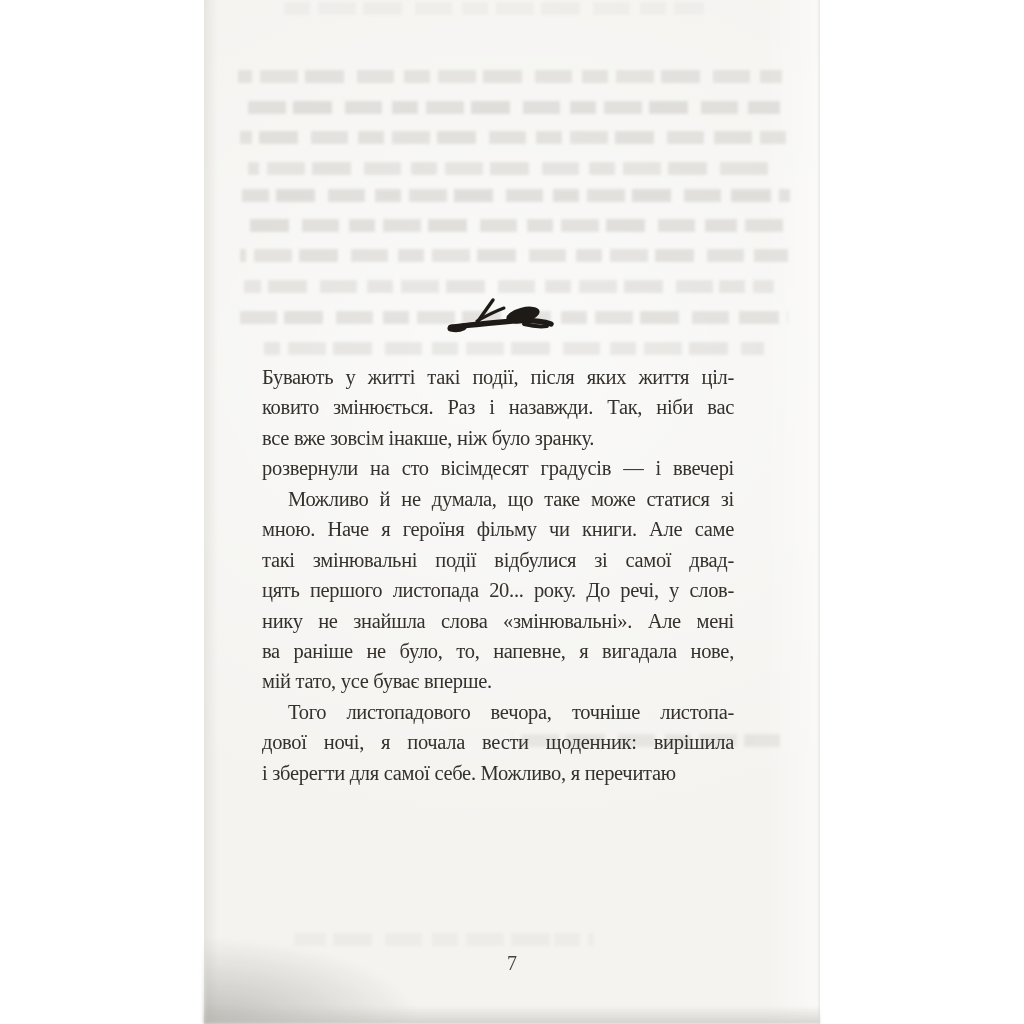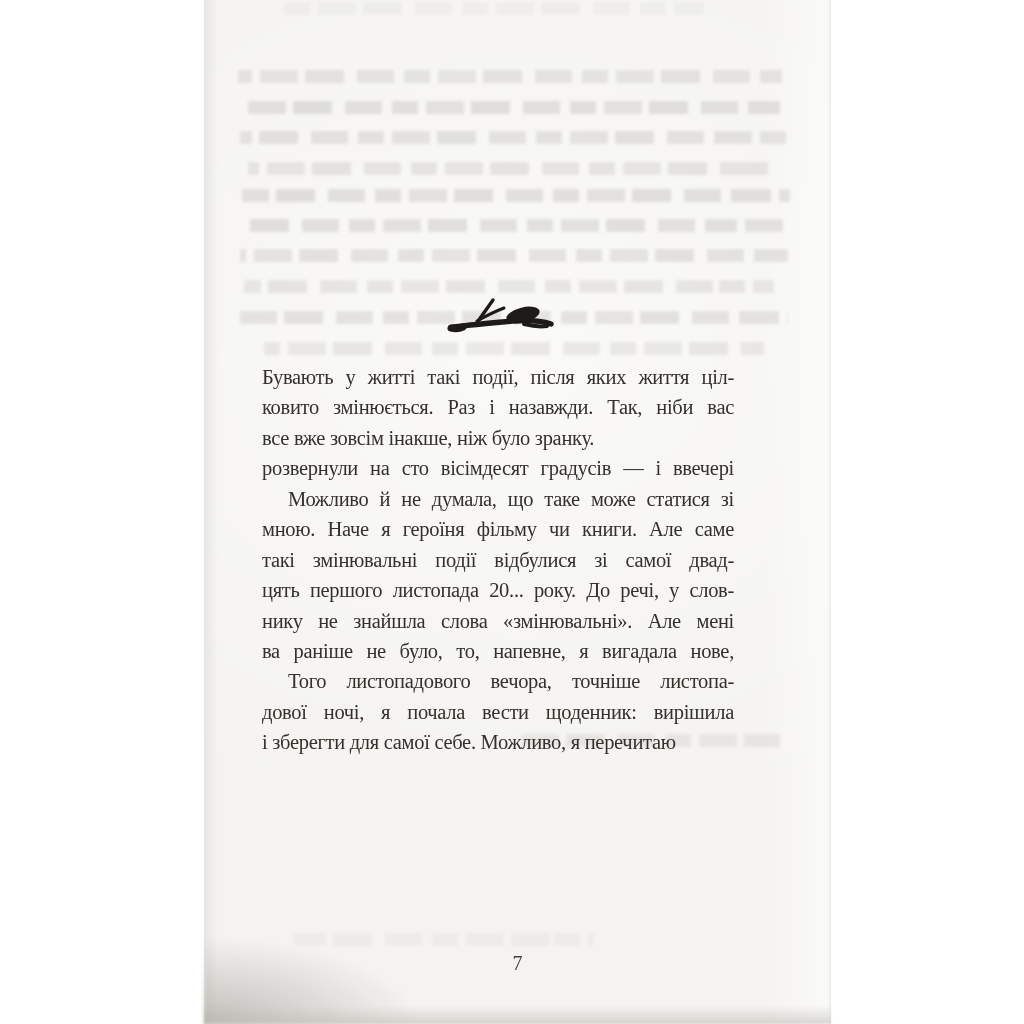--- a/index.html
+++ b/index.html
@@ -9,21 +9,20 @@
     font-family:"Liberation Serif","DejaVu Serif",serif;
   }
   
   .page{
     position:absolute;left:204px;top:0;width:616px;height:1024px;
     background:#f4f3f0;
     background-image:
       linear-gradient(90deg, rgba(205,203,197,.35) 0px, rgba(205,203,197,0) 14px),
       linear-gradient(90deg, rgba(255,255,255,0) 560px, rgba(255,255,255,.5) 616px),
       radial-gradient(ellipse 900px 700px at 50% 35%, rgba(255,255,255,.55), rgba(255,255,255,0) 70%);
-    padding-left: 11px;
   }
   .page-right-edge{
     position:absolute;top:0;bottom:0;right:0;width:3px;
     background:linear-gradient(90deg, rgba(210,208,202,0), rgba(210,208,202,.4));
   }
   .bottom-edge{
     position:absolute;left:0;right:0;bottom:0;height:18px;
     background:linear-gradient(180deg, rgba(186,184,178,0) 0%, rgba(186,184,178,.55) 100%);
     filter:blur(1px);
   }
@@ -116,20 +115,21 @@
         <div class="line last">все вже зовсім інакше, ніж було зранку.</div>
         <div class="line">розвернули на сто вісімдесят градусів — і ввечері</div>
       </div>
       <div>
         <div class="line indent">Можливо й не думала, що таке може статися зі</div>
         <div class="line">мною. Наче я героїня фільму чи книги. Але саме</div>
         <div class="line">такі змінювальні події відбулися зі самої двад-</div>
         <div class="line">цять першого листопада 20... року. До речі, у слов-</div>
         <div class="line">нику не знайшла слова «змінювальні». Але мені</div>
         <div class="line">ва раніше не було, то, напевне, я вигадала нове,</div>
+        <div class="line last">мій тато, усе буває вперше.</div>
       </div>
       <div>
         <div class="line indent">Того листопадового вечора, точніше листопа-</div>
         <div class="line">дової ночі, я почала вести щоденник: вирішила</div>
         <div class="line last">і зберегти для самої себе. Можливо, я перечитаю</div>
       </div>
     </div>
 
   <div class="pagenum">7</div>
 

